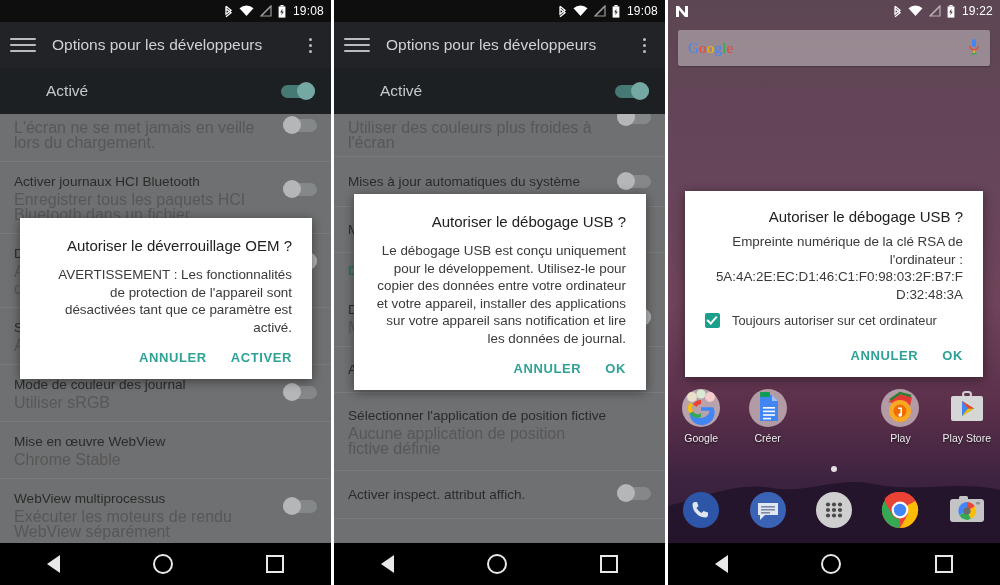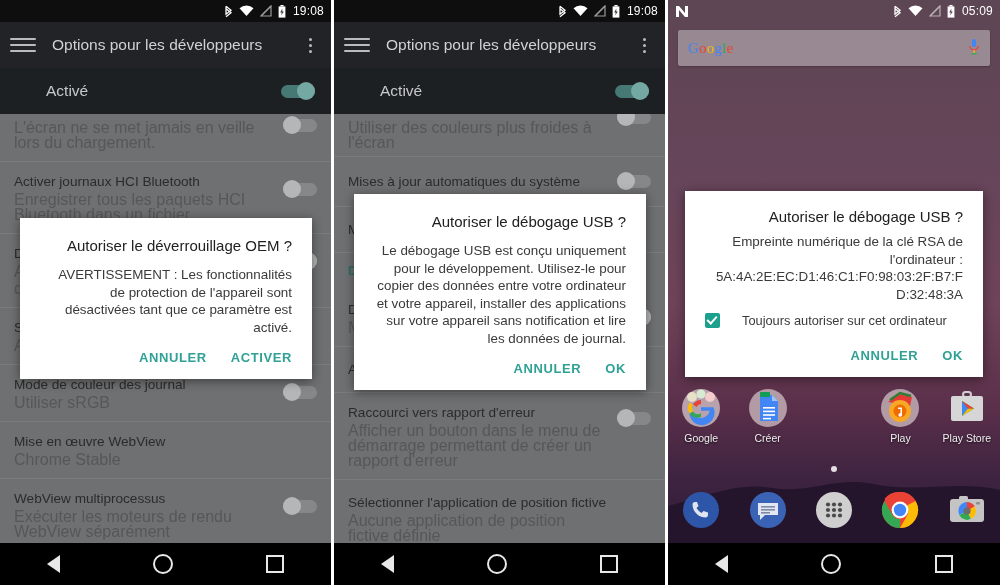--- a/index.html
+++ b/index.html
@@ -56,21 +56,21 @@
           justify-content:space-around;z-index:45;}
   .nav-back{width:0;height:0;border-top:9px solid transparent;border-bottom:9px solid transparent;border-right:13px solid #e8e8e8;}
   .nav-home{width:16px;height:16px;border:2px solid #e8e8e8;border-radius:50%;}
   .nav-rec{width:14px;height:14px;border:2px solid #e8e8e8;}
   .dialog{position:absolute;background:#fff;box-shadow:0 2px 10px rgba(0,0,0,.45);z-index:50;box-sizing:border-box;text-align:right;}
   .dlg-title{font-size:15px;color:#212121;padding:18px 20px 0 20px;line-height:20px;}
   .dlg-body{font-size:13.4px;color:#3a3a3a;padding:10px 20px 0 20px;line-height:17.5px;}
   .dlg-mono{font-size:13.4px;color:#3a3a3a;line-height:17.5px;word-break:break-all;}
   .dlg-actions{display:flex;justify-content:flex-end;gap:24px;padding:14px 20px 14px 20px;}
   .dlg-btn{color:#2fa195;font-size:13px;font-weight:bold;letter-spacing:.6px;text-transform:uppercase;cursor:pointer;}
-  .cbrow{display:flex;align-items:center;gap:22px;padding:10px 20px 0 20px;}
+  .cbrow{display:flex;align-items:center;gap:12px;padding:10px 20px 0 20px;}
   .cbox{width:15px;height:15px;background:#1aa08c;border-radius:2px;position:relative;flex:0 0 auto;}
   .cbox:after{content:"";position:absolute;left:4px;top:1px;width:4px;height:8px;border:solid #fff;border-width:0 2px 2px 0;transform:rotate(42deg);}
   .cblabel{font-size:12.8px;color:#3a3a3a;}
 
   
   .home{position:relative;width:100%;height:585px;overflow:hidden;
         background:linear-gradient(180deg,#5d4653 0%,#66455a 30%,#6f4359 52%,#5a2f4a 70%,#3d2340 82%,#2a1930 100%);}
   .hill{position:absolute;left:0;bottom:0;width:100%;height:125px;z-index:2;}
   .searchbar{position:absolute;left:10px;right:10px;top:30px;height:36px;background:rgba(230,230,230,.42);
              border-radius:2px;display:flex;align-items:center;padding:0 10px;box-sizing:border-box;z-index:5;
@@ -273,28 +273,20 @@
         <div class="t">D</div>
         <div class="s">M</div>
         <div class="sw on dim" style="top:20px;">
             <div class="track"></div>
             <div class="knob"></div>
           </div>
       </div>
       <div class="row" style="padding-top:14px;padding-bottom:14px;">
         <div class="t">A</div>
       </div>
-      <div class="row">
-        <div class="t">Raccourci vers rapport d'erreur</div>
-        <div class="s">Afficher un bouton dans le menu de démarrage permettant de créer un rapport d'erreur</div>
-        <div class="sw off dim" style="top:18px;">
-            <div class="track"></div>
-            <div class="knob"></div>
-          </div>
-      </div>
       <div class="row" style="padding-top:14px;padding-bottom:14px;">
         <div class="t">Sélectionner l'application de position fictive</div>
         <div class="s">Aucune application de position fictive définie</div>
       </div>
       <div class="row" style="padding-top:15px;padding-bottom:15px;">
         <div class="t">Activer inspect. attribut affich.</div>
         <div class="sw off dim" style="top:15px;">
             <div class="track"></div>
             <div class="knob"></div>
           </div>
@@ -340,21 +332,21 @@
           <svg class="ic" width="12" height="12" viewBox="0 0 12 12">
               <path d="M11 1v10H1Z" fill="none" stroke="#b9b0b5" stroke-width="1.2"></path>
               <path d="M1 11 11 1" stroke="#b9b0b5" stroke-width="1.2"></path>
             </svg>
           <svg class="ic" width="8" height="13" viewBox="0 0 8 13">
               <rect x="2.4" y="0" width="3.2" height="1.4" fill="#fff"></rect>
               <rect x="0.6" y="1.4" width="6.8" height="11.2" fill="#fff"></rect>
               <path d="M4.4 3.4 2.2 7.4h1.6L3.2 10.6 5.8 6.4H4.2Z" fill="#5a4350"></path>
             </svg>
         </div>
-        <span class="sb-time">05:09</span>
+        <span class="sb-time">19:22</span>
       </div>
 
       <div class="searchbar">
         <div class="glogo"><span>G</span><span>o</span><span>o</span><span>g</span><span>l</span><span>e</span></div>
         <div class="mic">
           <svg width="12" height="17" viewBox="0 0 12 17">
               <rect x="4" y="1" width="4" height="8" rx="2" fill="#4285F4"></rect>
               <path d="M2 8a4 4 0 0 0 8 0" fill="none" stroke="#EA4335" stroke-width="1.4"></path>
               <rect x="5.4" y="12" width="1.3" height="3.4" fill="#FBBC05"></rect>
               <rect x="3.4" y="15.2" width="5.3" height="1.3" fill="#34A853"></rect>

